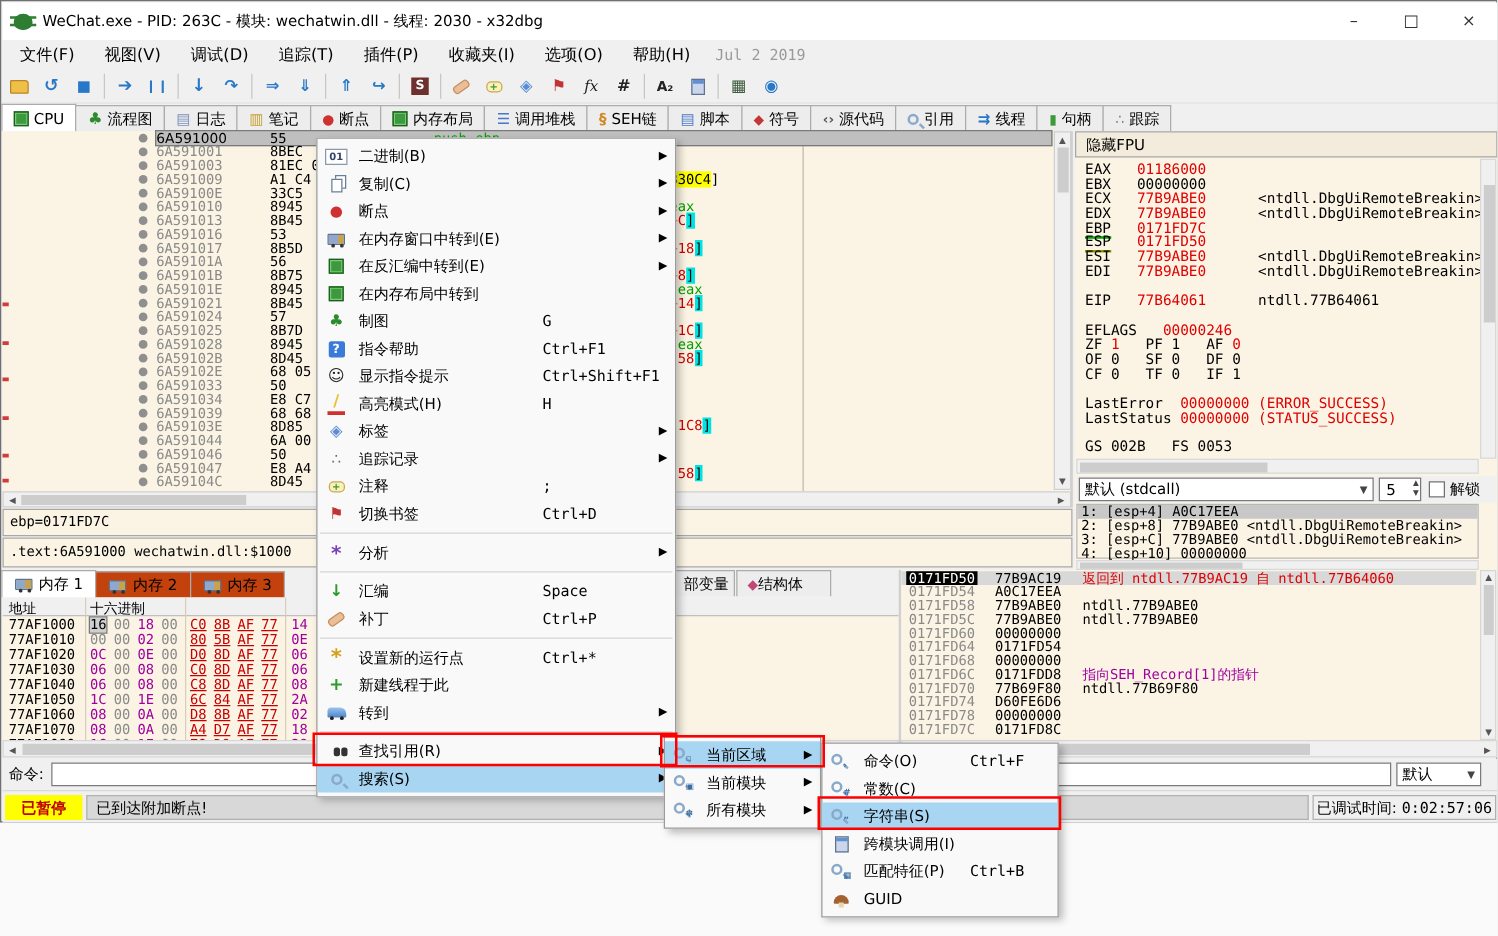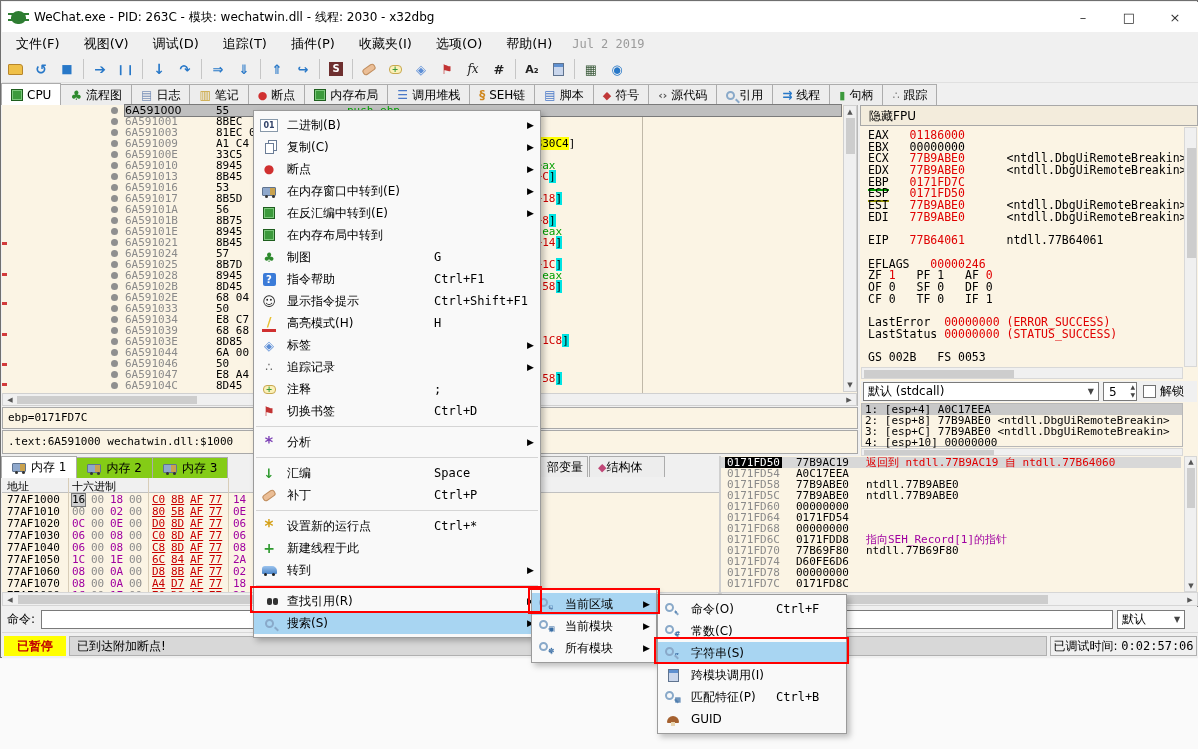--- a/index.html
+++ b/index.html
@@ -92,21 +92,21 @@
 .spin .btns { position:absolute; right:1px; top:0; font-size:6px; color:#444; line-height:8px; }
 .chk { display:flex; align-items:center; margin-left:6px; font-size:12px; }
 .chk .box { width:13px; height:13px; background:#FFF; border:1px solid #707070; margin-right:4px; }
 .args { position:absolute; left:1px; top:298px; width:322px; height:44px; background:#FBF4E4; border:1px solid #B8B8B8; font-family:"DejaVu Sans Mono", monospace; font-size:11px; }
 .argrow { height:11px; line-height:11px; white-space:pre; padding-left:3px; color:#000; }
 .argrow.sel { background:#C8C8C8; }
 .a-hscroll { position:absolute; left:1px; top:343px; width:322px; height:8px; background:#F0F0F0; border:1px solid #D8D8D8; }
 
 
 .bottabs { position:absolute; left:1px; top:455px; width:717px; height:22px; background:#F0F0F0; display:flex; align-items:flex-end; }
-.btab { height:21px; display:flex; align-items:center; padding:0 10px; border:1px solid #ACACAC; border-bottom:none; background:#84cc16; margin-left:-1px; font-size:12px; white-space:nowrap; }
+.btab { height:21px; display:flex; align-items:center; padding:0 10px; border:1px solid #ACACAC; border-bottom:none; background:#c2410c; margin-left:-1px; font-size:12px; white-space:nowrap; }
 .btab.active { background:#FFFFFF; height:22px; }
 .btab .tic { margin-right:5px; }
 .xtab { position:absolute; top:455px; height:21px; display:flex; align-items:center; padding:0 8px; border:1px solid #ACACAC; border-bottom:none; background:#EDEDED; font-size:12px; white-space:nowrap; }
 .dump { position:absolute; left:1px; top:477px; width:717px; height:114px; background:#FBF4E4; overflow:hidden; }
 .dumphdr { position:absolute; left:0; top:0; width:717px; height:15px; background:#F0F0F0; border-bottom:1px solid #C0C0C0; font-size:11px; color:#000; }
 .dumphdr .h1 { position:absolute; left:5px; top:1px; } .dumphdr .h2 { position:absolute; left:70px; top:1px; }
 .dumprow { position:absolute; left:0; height:12px; font-family:"DejaVu Sans Mono", monospace; font-size:11px; line-height:12px; white-space:pre; }
 .dp-addr { position:absolute; left:5px; color:#000; }
 .dp-b { position:absolute; }
 .dump .cline { position:absolute; top:0; width:1px; height:114px; background:#D8CDB8; }
@@ -346,21 +346,21 @@
         <div class="d-row" style="top: 132px; width: 840px;"><span class="d-addr mono">6A591021</span><span class="d-bytes mono">8B45</span></div>
         <div class="d-dot" style="top: 134px;"></div>
         <div class="d-row" style="top: 143px; width: 840px;"><span class="d-addr mono">6A591024</span><span class="d-bytes mono">57</span></div>
         <div class="d-dot" style="top: 145px;"></div>
         <div class="d-row" style="top: 154px; width: 840px;"><span class="d-addr mono">6A591025</span><span class="d-bytes mono">8B7D</span></div>
         <div class="d-dot" style="top: 156px;"></div>
         <div class="d-row" style="top: 165px; width: 840px; text-align: center;"><span class="d-addr mono">6A591028</span><span class="d-bytes mono">8945</span></div>
         <div class="d-dot" style="top: 167px;"></div>
         <div class="d-row" style="top: 176px; width: 840px;"><span class="d-addr mono">6A59102B</span><span class="d-bytes mono">8D45</span></div>
         <div class="d-dot" style="top: 178px;"></div>
-        <div class="d-row" style="top: 187px; width: 840px;"><span class="d-addr mono">6A59102E</span><span class="d-bytes mono">68 04</span></div>
+        <div class="d-row" style="top: 187px; width: 840px;"><span class="d-addr mono">6A59102E</span><span class="d-bytes mono">68 05</span></div>
         <div class="d-dot" style="top: 189px;"></div>
         <div class="d-row" style="top: 198px; width: 840px;"><span class="d-addr mono">6A591033</span><span class="d-bytes mono">50</span></div>
         <div class="d-dot" style="top: 200px;"></div>
         <div class="d-row" style="top: 209px; width: 840px;"><span class="d-addr mono">6A591034</span><span class="d-bytes mono">E8 C7</span></div>
         <div class="d-dot" style="top: 211px;"></div>
         <div class="d-row" style="top: 220px; width: 840px;"><span class="d-addr mono">6A591039</span><span class="d-bytes mono">68 68</span></div>
         <div class="d-dot" style="top: 222px;"></div>
         <div class="d-row" style="top: 231px; width: 840px;"><span class="d-addr mono">6A59103E</span><span class="d-bytes mono">8D85</span></div>
         <div class="d-dot" style="top: 233px;"></div>
         <div class="d-row" style="top: 242px; width: 840px;"><span class="d-addr mono">6A591044</span><span class="d-bytes mono">6A 00</span></div>

